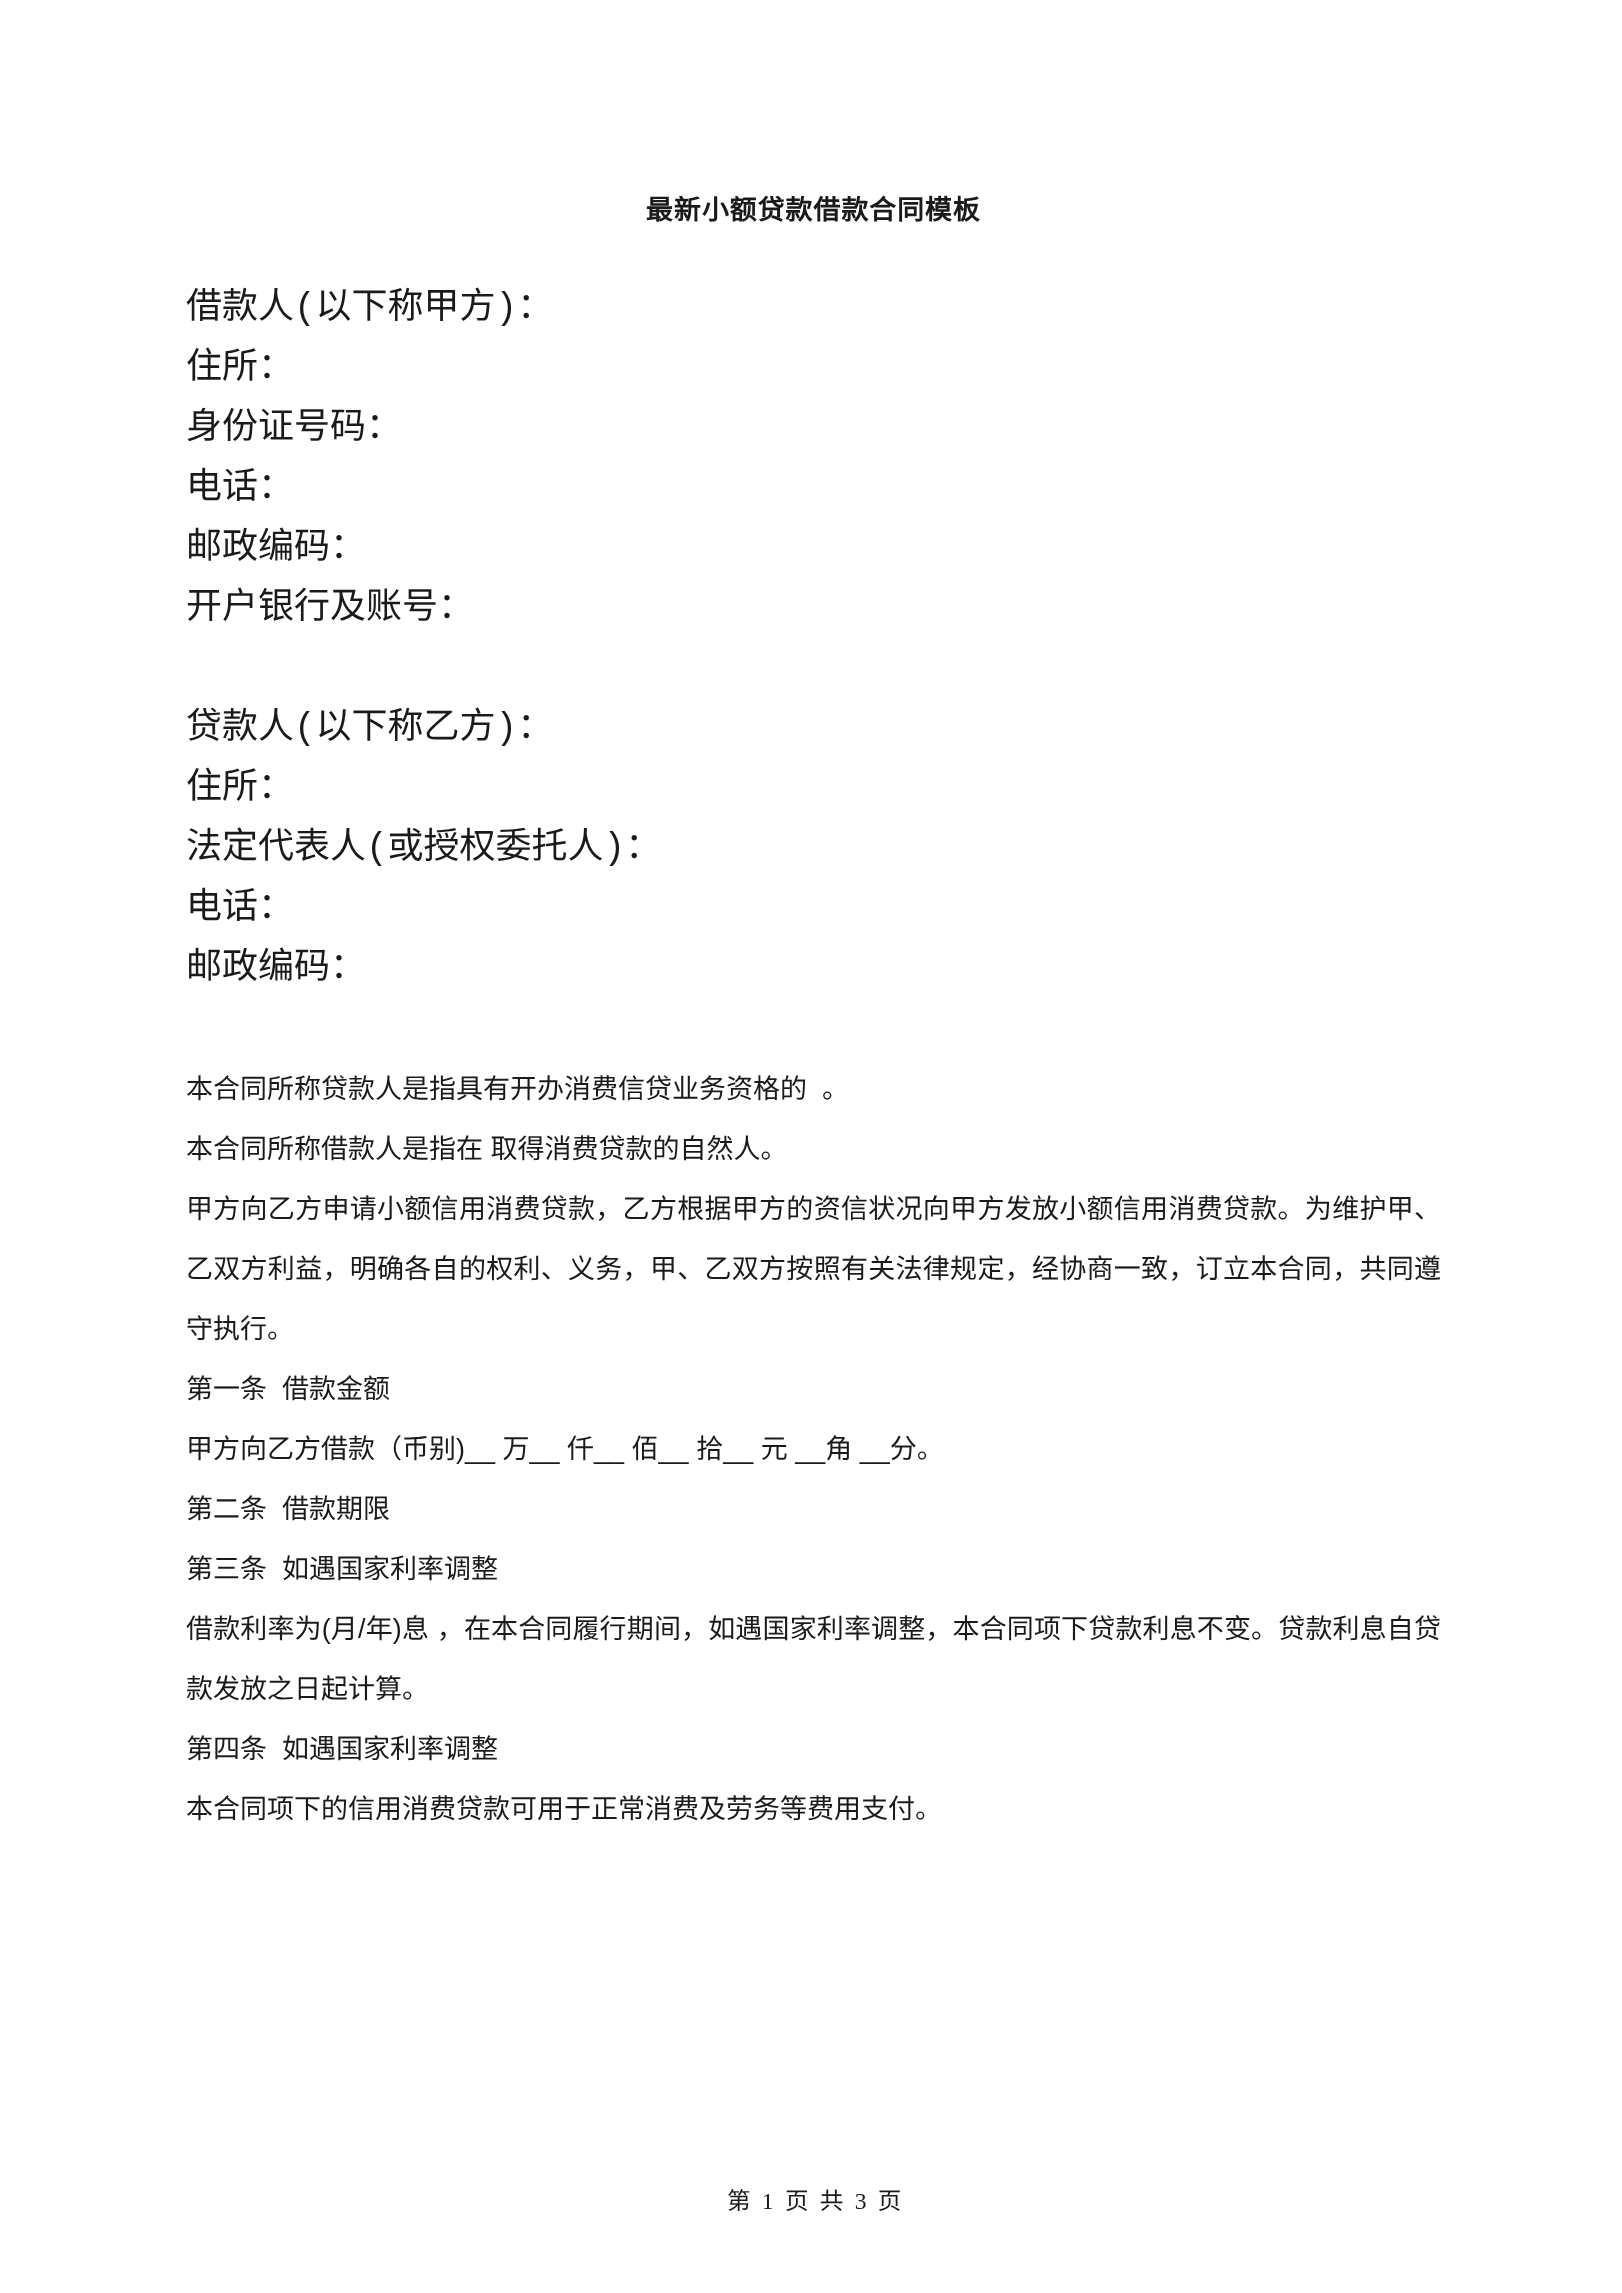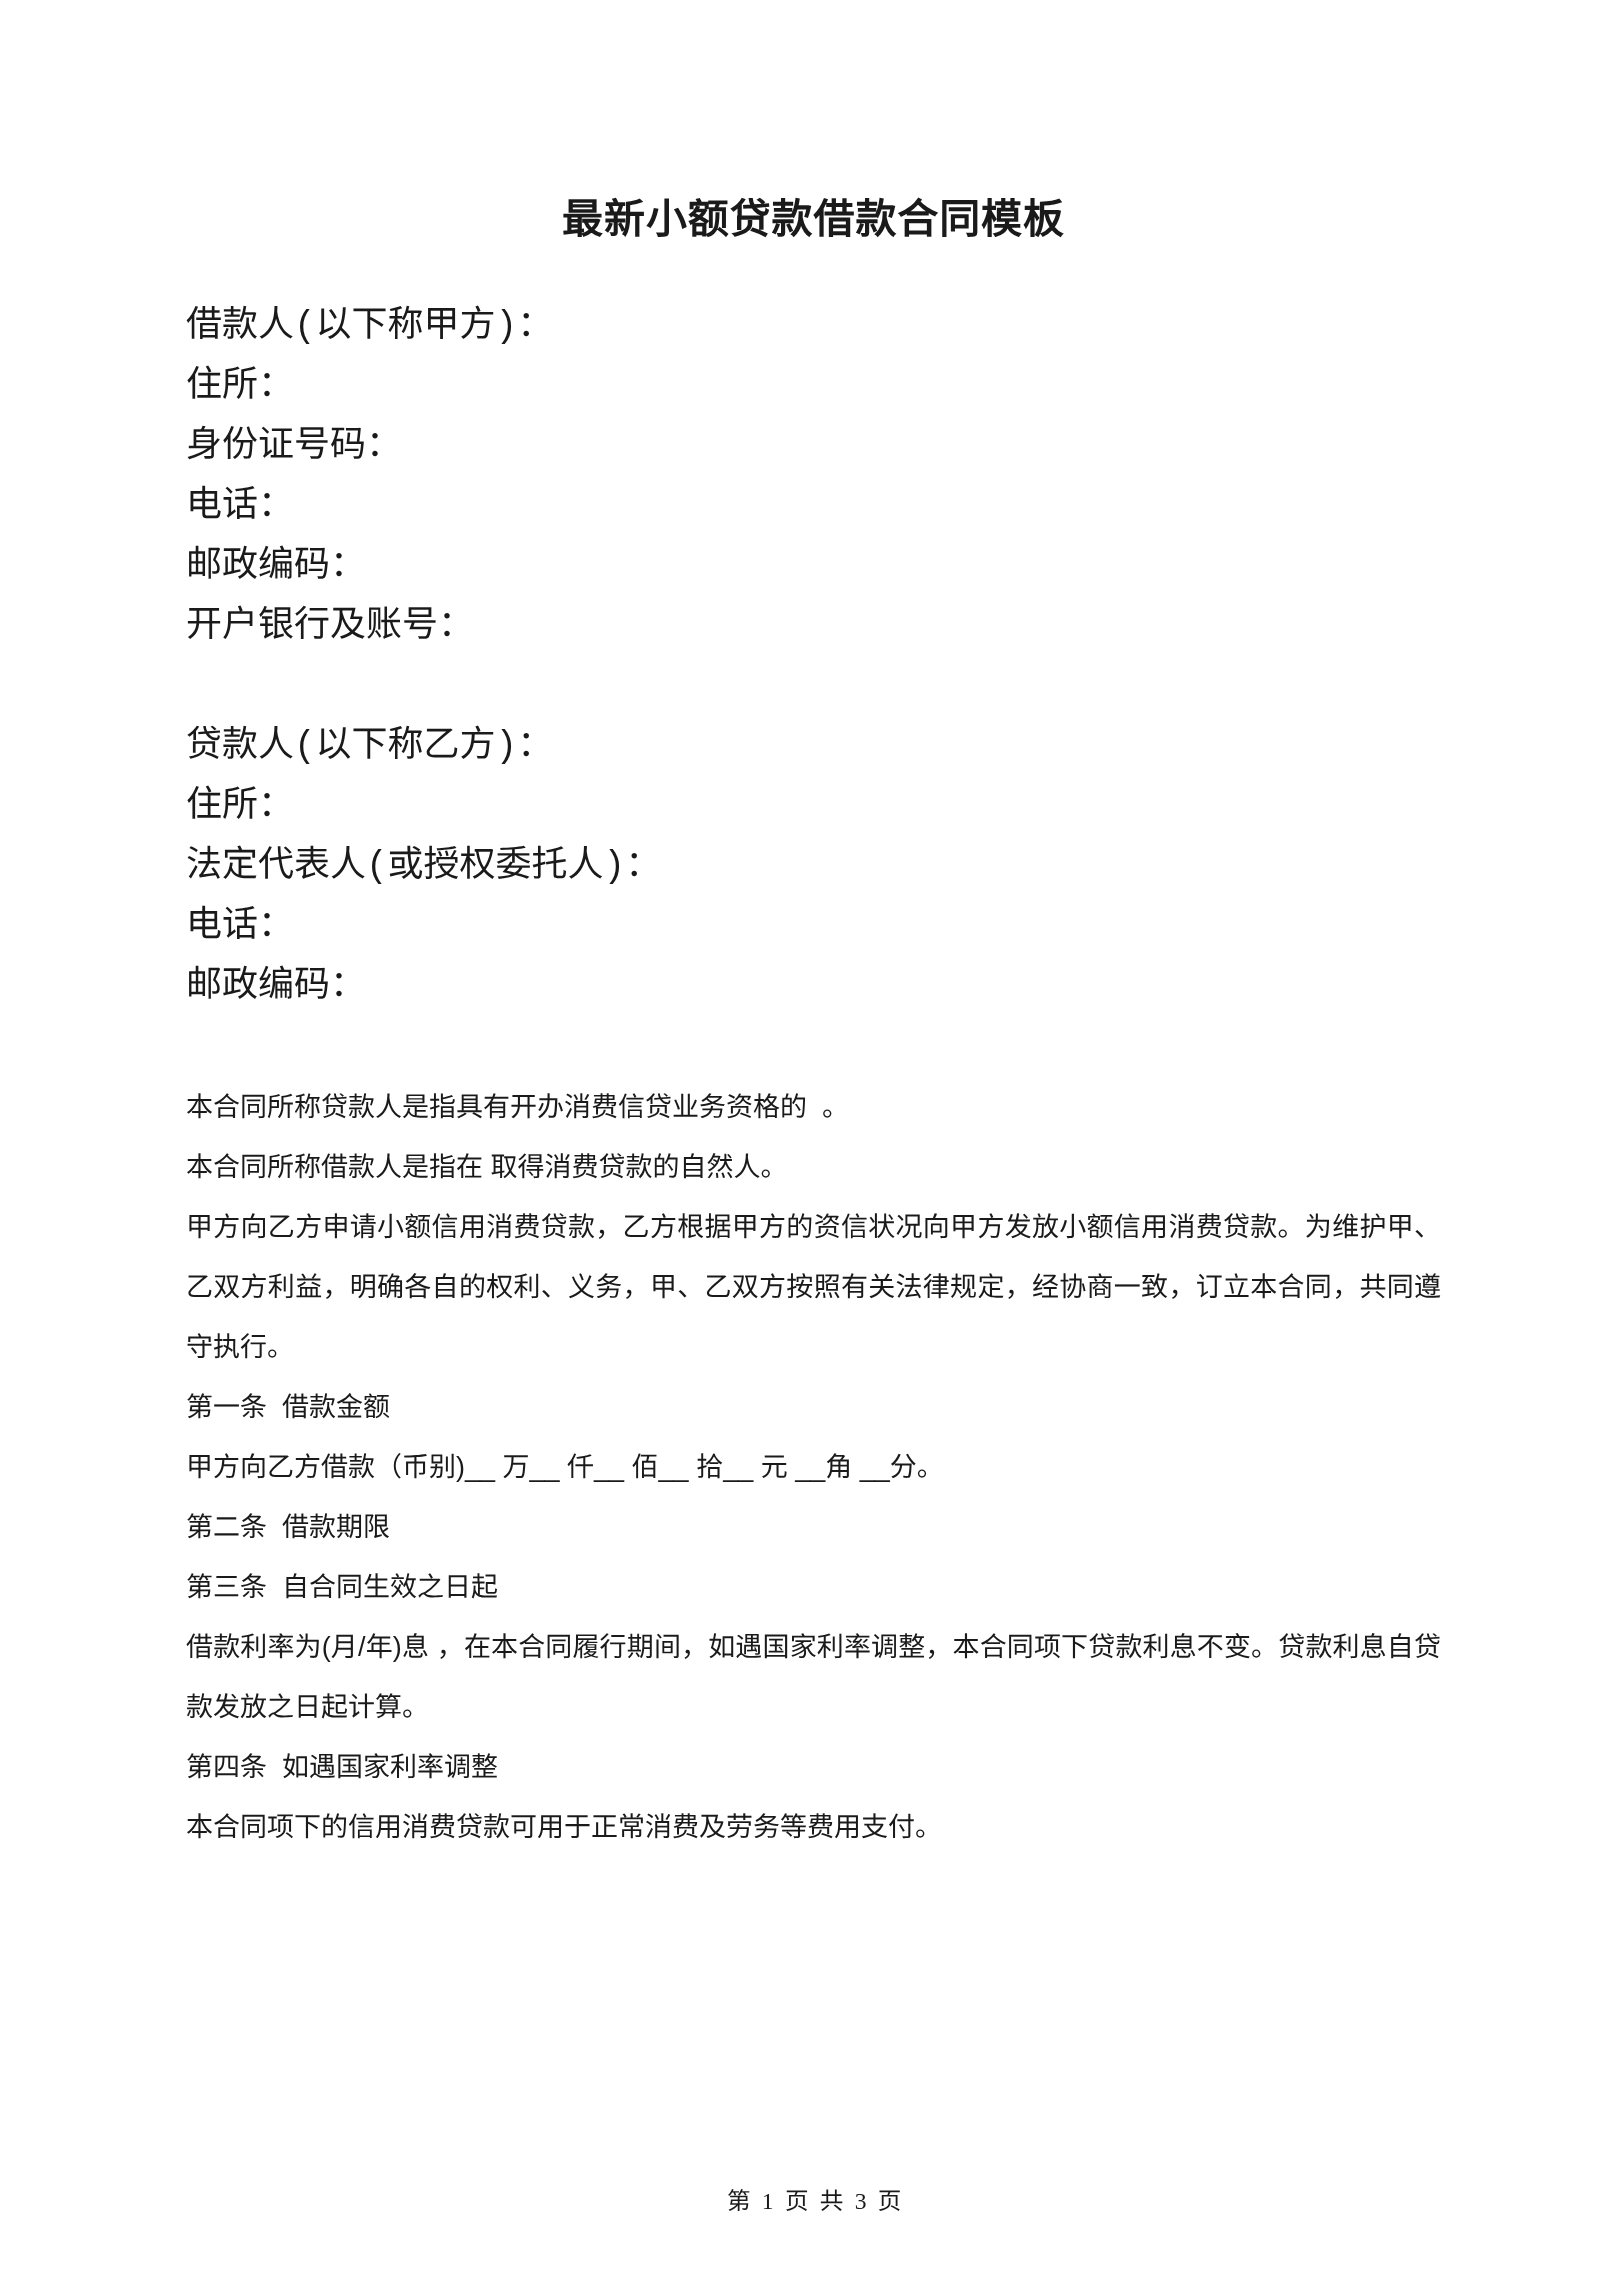--- a/index.html
+++ b/index.html
@@ -22,21 +22,21 @@
     overflow: hidden;
   }
   .content {
     position: absolute;
     left: 186px;
     top: 0;
     width: 1255px;
   }
   .doc-title {
     text-align: center;
-    font-size: 41px;
+    font-size: 27px;
     font-weight: bold;
     letter-spacing: 0.9px;
     margin-top: 193px;
     margin-bottom: 0;
     line-height: 1.3;
     font-family: "Liberation Sans", "DejaVu Sans", sans-serif;
   }
   .block {
     margin-top: 0;
   }
@@ -99,21 +99,21 @@
 
     <div class="gap-md"></div>
 
     <div class="block">
       <div class="para">本合同所称贷款人是指具有开办消费信贷业务资格的  。</div>
       <div class="para">本合同所称借款人是指在 取得消费贷款的自然人。</div>
       <div class="para">甲方向乙方申请小额信用消费贷款，乙方根据甲方的资信状况向甲方发放小额信用消费贷款。为维护甲、乙双方利益，明确各自的权利、义务，甲、乙双方按照有关法律规定，经协商一致，订立本合同，共同遵守执行。</div>
       <div class="para">第一条  借款金额</div>
       <div class="para">甲方向乙方借款（币别)__ 万__ 仟__ 佰__ 拾__ 元 __角 __分。</div>
       <div class="para">第二条  借款期限</div>
-      <div class="para">第三条  自合同生效之日起</div>
+      <div class="para">第三条  如遇国家利率调整</div>
       <div class="para">借款利率为(月/年)息 ，在本合同履行期间，如遇国家利率调整，本合同项下贷款利息不变。贷款利息自贷款发放之日起计算。</div>
       <div class="para">第四条  如遇国家利率调整</div>
       <div class="para">本合同项下的信用消费贷款可用于正常消费及劳务等费用支付。</div>
     </div>
 
   </div>
 
   <div class="footer">第 1 页 共 3 页</div>
 </div>
 

